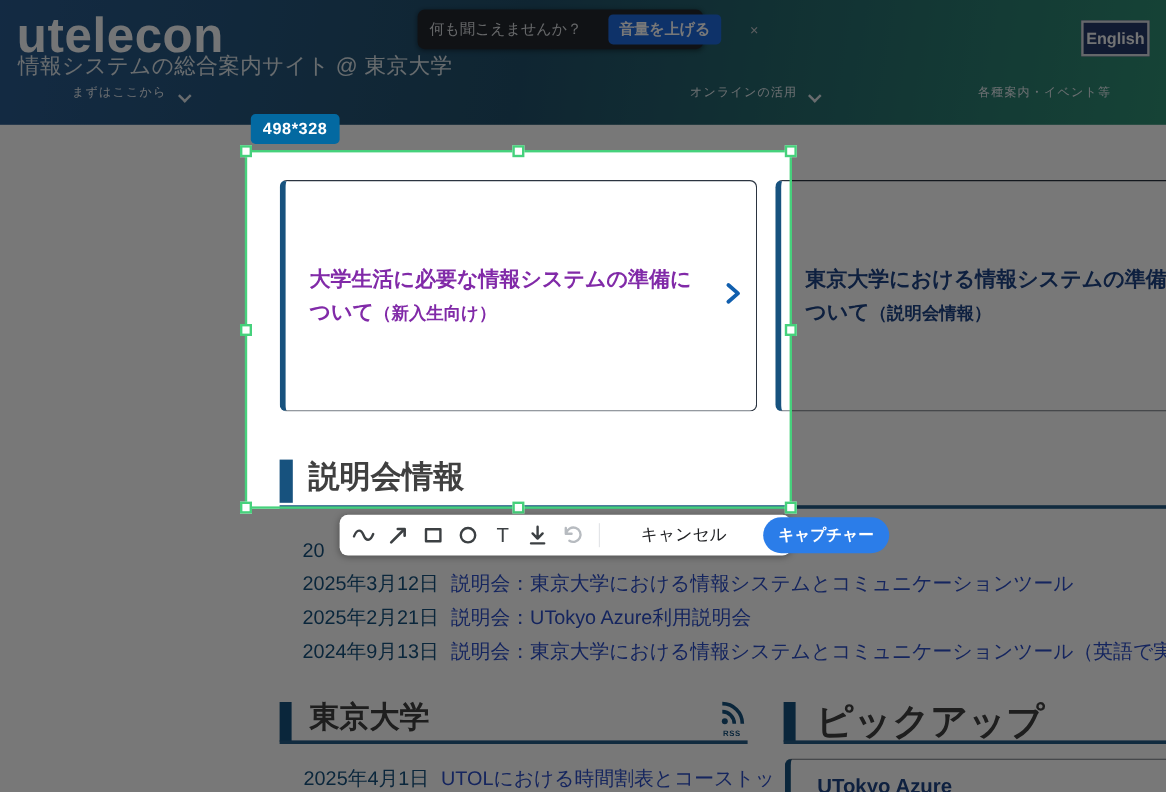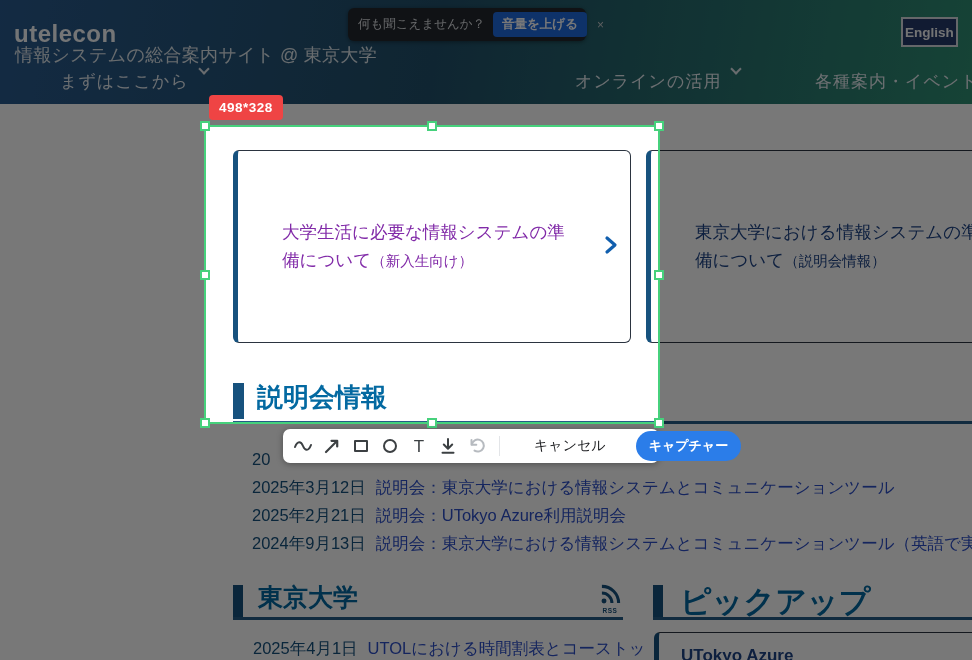--- a/index.html
+++ b/index.html
@@ -9,48 +9,48 @@
     --english-bg:#263a6a; --card-border:#2b3440;
   }
   *{margin:0;padding:0;box-sizing:border-box;}
   html,body{width:972px;height:660px;overflow:hidden;}
   body{font-family:"Liberation Sans","DejaVu Sans",sans-serif;background:#fff;}
   #stage{position:relative;width:972px;height:660px;overflow:hidden;background:#fff;}
 
   
   .header{position:absolute;left:0;top:0;width:972px;height:104px;
     background:linear-gradient(100deg,var(--header1) 0%,#21506a 45%,var(--header2) 100%);}
-  .logo{position:absolute;left:14px;top:20px;font-size:24px;font-weight:700;color:#f7f9fa;letter-spacing:.5px;cursor:pointer;}
+  .logo{position:absolute;left:14px;top:6px;font-size:41px;font-weight:700;color:#f7f9fa;letter-spacing:.5px;cursor:pointer;}
   .tagline{position:absolute;left:15px;top:43px;font-size:18px;color:#dde5ea;letter-spacing:.3px;}
   .english-btn{position:absolute;left:901px;top:17px;width:57px;height:30px;background:var(--english-bg);
     border:2px solid #d6dce2;color:#f2f4f6;font-size:13.5px;font-weight:700;display:flex;align-items:center;justify-content:center;cursor:pointer;}
-  .nav-item{position:absolute;top:70px;font-size:17px;color:#e6ecf1;letter-spacing:1px;display:flex;align-items:flex-start;cursor:pointer;white-space:nowrap;}
+  .nav-item{position:absolute;top:70px;font-size:10px;color:#e6ecf1;letter-spacing:1px;display:flex;align-items:flex-end;cursor:pointer;white-space:nowrap;}
   .nav-item .chev{display:inline-block;width:8px;height:8px;border-right:2px solid #dfe5ea;border-bottom:2px solid #dfe5ea;
     transform:rotate(45deg);margin-left:11px;margin-top:-5px;}
   #nav0{left:60px;} #nav1{left:305px;} #nav2{left:575px;} #nav3{left:815px;}
 
   
   .toast{position:absolute;left:348px;top:8px;width:238px;height:33px;background:var(--toast-bg);border-radius:6px;
-    display:flex;align-items:center;padding:0 10px;gap:8px;box-shadow:0 1px 4px rgba(0,0,0,.4);}
+    display:flex;align-items:center;padding:0 10px;gap:22px;box-shadow:0 1px 4px rgba(0,0,0,.4);}
   .toast-msg{font-size:12.5px;color:#d9dcdf;white-space:nowrap;}
   .toast-action{background:var(--toast-btn);color:#fff;font-size:12.5px;font-weight:700;border:none;border-radius:4px;
     padding:4px 9px;white-space:nowrap;cursor:pointer;}
   .toast-close{color:#c3c7cb;font-size:12px;margin-left:2px;cursor:pointer;}
 
   
   .card{position:absolute;top:150px;height:193px;width:398px;background:#fff;border:1.5px solid var(--card-border);
     border-left:5px solid var(--bar);border-radius:6px;display:flex;align-items:center;cursor:pointer;}
   #card-new{left:233px;} #card-staff{left:646px;}
-  .card-title{padding:0 52px 0 20px;font-size:17.5px;font-weight:400;line-height:1.55;margin-left:24px;}
+  .card-title{padding:0 52px 0 20px;font-size:17.5px;font-weight:700;line-height:1.55;}
   #card-new .card-title{color:var(--purple);} #card-staff .card-title{color:var(--navy-link);}
   .card-title .sub{font-size:14.5px;}
   .card-chev{position:absolute;right:12px;top:50%;transform:translateY(-50%);}
 
   .sec-bar{position:absolute;background:var(--bar);}
-  .sec-heading{position:absolute;font-weight:700;color:#0369a1;white-space:nowrap;}
+  .sec-heading{position:absolute;font-weight:700;color:#404040;white-space:nowrap;}
   .sec-underline{position:absolute;height:3px;background:var(--underline);}
 
   #sessions-bar{left:233px;top:383px;width:11px;height:36px;}
   #sessions-heading{left:257px;top:380px;font-size:26px;}
   #sessions-underline{left:233px;top:421px;width:800px;}
 
   .news-list{position:absolute;left:252px;top:445px;font-size:16.5px;line-height:28px;white-space:nowrap;}
   .date{font-weight:400;color:var(--bar);margin-right:10px;}
   .item-link{color:var(--link);cursor:pointer;}
 
@@ -72,21 +72,21 @@
   .pickup-card-title{font-size:17px;font-weight:700;color:var(--navy-link);}
 
   
   .dim-hole{position:absolute;left:204px;top:125px;width:456px;height:299px;border:2px solid var(--green);
     box-shadow:0 0 0 2000px rgba(0,0,0,0.53);z-index:10;cursor:move;}
   .handle{position:absolute;width:10px;height:10px;background:#fff;border:2px solid var(--green);z-index:11;}
   .h-tl{left:-6px;top:-6px;} .h-tm{left:calc(50% - 5px);top:-6px;} .h-tr{right:-6px;top:-6px;}
   .h-ml{left:-6px;top:calc(50% - 5px);} .h-mr{right:-6px;top:calc(50% - 5px);}
   .h-bl{left:-6px;bottom:-6px;} .h-bm{left:calc(50% - 5px);bottom:-6px;} .h-br{right:-6px;bottom:-6px;}
 
-  .size-label{position:absolute;left:209px;top:95px;height:25px;line-height:25px;padding:0 10px;background:#ef4444;
+  .size-label{position:absolute;left:209px;top:95px;height:25px;line-height:25px;padding:0 10px;background:#0369a1;
     border-radius:4px;color:#fff;font-size:13.5px;font-weight:700;z-index:12;letter-spacing:.5px;}
 
   .toolbar{position:absolute;left:283px;top:429px;width:376px;height:34px;background:#fff;border-radius:7px;
     box-shadow:0 1px 6px rgba(0,0,0,.35);display:flex;align-items:center;padding:0 9px;gap:7px;z-index:13;}
   .tool{width:22px;height:22px;display:flex;align-items:center;justify-content:center;cursor:pointer;flex:0 0 auto;}
   .tool svg{display:block;}
   .shape-rect{width:14px;height:12px;border:2px solid #3c4043;border-radius:1px;}
   .shape-circle{width:14px;height:14px;border:2px solid #3c4043;border-radius:50%;}
   .tool-text{font-size:17px;font-weight:500;color:#3c4043;line-height:1;}
   .tb-divider{width:1px;height:20px;background:#e3e5e8;margin:0 4px;flex:0 0 auto;}

